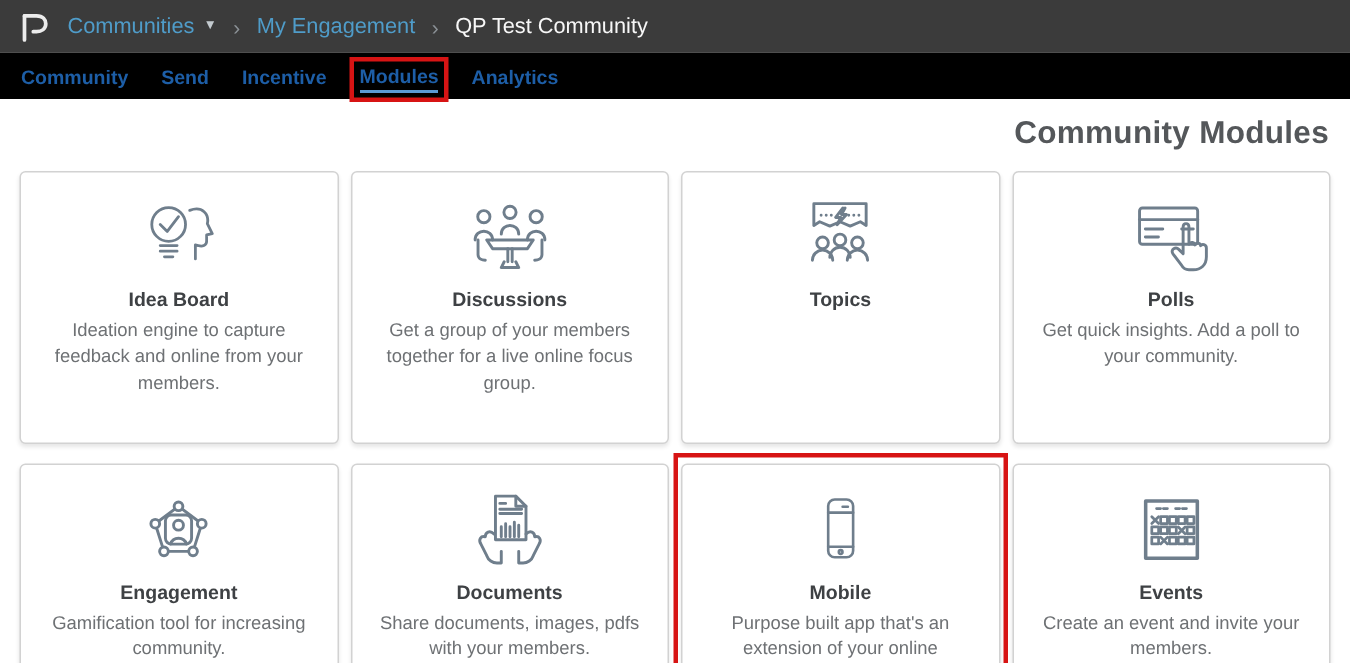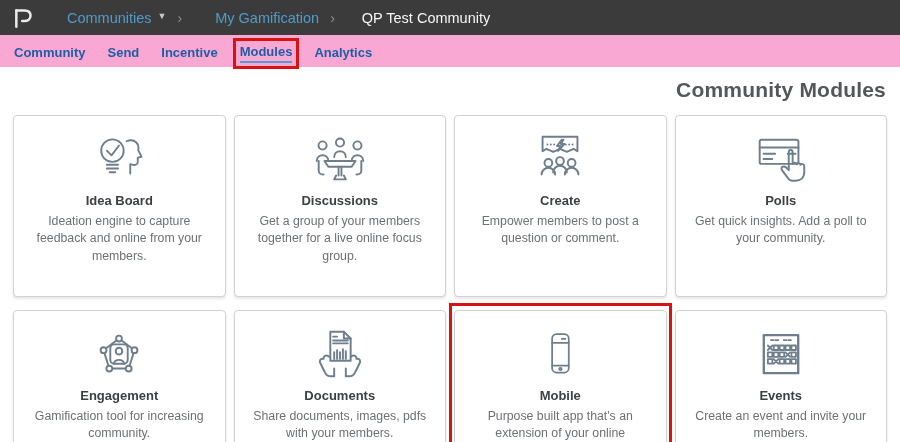--- a/index.html
+++ b/index.html
@@ -9,27 +9,27 @@
     background:#ffffff;
     font-family:"Liberation Sans", sans-serif;
   }
   
   .topbar {
     height:35px; background:#3b3b3b;
     display:flex; align-items:center;
     padding:0 12px; gap:8px;
   }
   .logo { display:flex; align-items:center; margin-right:4px; }
-  .crumb-link { color:#4f9cc9; font-size:14.5px; cursor:pointer; display:flex; align-items:flex-start; gap:6px;margin-left:22px; }
+  .crumb-link { color:#4f9cc9; font-size:14.5px; cursor:pointer; display:flex; align-items:flex-start; gap:6px; }
   .caret { color:#c3cacf; font-size:9px; position:relative; top:1px; }
   .sep { color:#8b9196; font-size:14px; padding:0 3px; }
-  .crumb-current { color:#f7f7f7; font-size:14.5px;margin-left:16px; }
-
-  
-  .nav { display:flex; align-items:center; gap:22px; padding:7px 14px 4px; background:#f9a8d4; }
+  .crumb-current { color:#f7f7f7; font-size:14.5px; }
+
+  
+  .nav { display:flex; align-items:center; gap:22px; padding:7px 14px 4px; background:#000000; }
   .tab-wrap { position:relative; cursor:pointer; }
   .tab-label { color:#1d5ea7; font-size:13px; font-weight:700; padding-bottom:2px; display:inline-block; }
   .tab-label.active { border-bottom:2px solid #5b9bd5; }
   .tab-annotation {
     position:absolute; inset:-4px -7px -6px -7px;
     border:3px solid #d71414; pointer-events:none; z-index:3;
   }
 
   
   .page-title {
@@ -65,21 +65,21 @@
     <svg width="21" height="24" viewBox="0 0 34 36" fill="none" stroke="#ececec" stroke-width="4" stroke-linecap="round" stroke-linejoin="round">
       <path d="M7,32 V6"></path>
       <path d="M7,6 h13 c7,0 10,4 10,8.5 c0,5.5 -4.5,8.5 -10,8.5 h-3.5"></path>
     </svg>
   </span>
   <span class="crumb-link">
     <span>Communities</span>
     <span class="caret">▼</span>
   </span>
   <span class="sep">›</span>
-  <span class="crumb-link">My Gamification</span>
+  <span class="crumb-link">My Engagement</span>
   <span class="sep">›</span>
   <span class="crumb-current">QP Test Community</span>
 </header>
 
 <nav class="nav">
     <div class="tab-wrap"><span class="tab-label">Community</span></div>
     <div class="tab-wrap"><span class="tab-label">Send</span></div>
     <div class="tab-wrap"><span class="tab-label">Incentive</span></div>
     <div class="tab-wrap"><span class="tab-label active">Modules</span><div class="tab-annotation"></div></div>
     <div class="tab-wrap"><span class="tab-label">Analytics</span></div>
@@ -125,22 +125,21 @@
    <polyline points="34,7 29,13.5 32.5,13.5 30,18.5 36.5,11.5 33,11.5 35.5,7"></polyline>
    <path d="M19,12 h0.01 M22.5,12 h0.01 M26,12 h0.01 M38,12 h0.01 M41.5,12 h0.01 M45,12 h0.01"></path>
    <circle cx="20" cy="31" r="4"></circle>
           <circle cx="32" cy="29" r="4"></circle>
           <circle cx="44" cy="31" r="4"></circle>
    <path d="M13,43 a7,7 0 0 1 14,0"></path>
           <path d="M25,41 a7,7 0 0 1 14,0"></path>
           <path d="M37,43 a7,7 0 0 1 14,0"></path>
         </svg>
       </div>
-      <div class="card-title">Create</div>
-      <div class="card-desc">Empower members to post a question or comment.</div>
+      <div class="card-title">Topics</div>
     </div>
     <div class="card">
       <div class="card-icon">
         <svg width="62" height="56" viewBox="0 0 64 56" fill="none" stroke="#6f7e8c" stroke-width="2" stroke-linecap="round" stroke-linejoin="round">
    <rect x="10" y="7" width="40" height="25" rx="2"></rect>
           <path d="M10,15 h40"></path>
    <path d="M14,21.5 h12 M14,27 h9 M39,21.5 h8"></path>
    <path d="M40,20 c0,-3 4,-3 4,0 v12 c1,-2 4,-1.5 4,0.5 c1,-2 4,-1.5 4,0.5 c1,-1.5 4,-1 4,1.5 v6 c0,6 -4,9 -9,9 h-3 c-2,0 -4,-1 -5,-3 l-6,-8 c-2,-3 2,-5 4,-3 l3,3 v-18"></path>
         </svg>
       </div>

